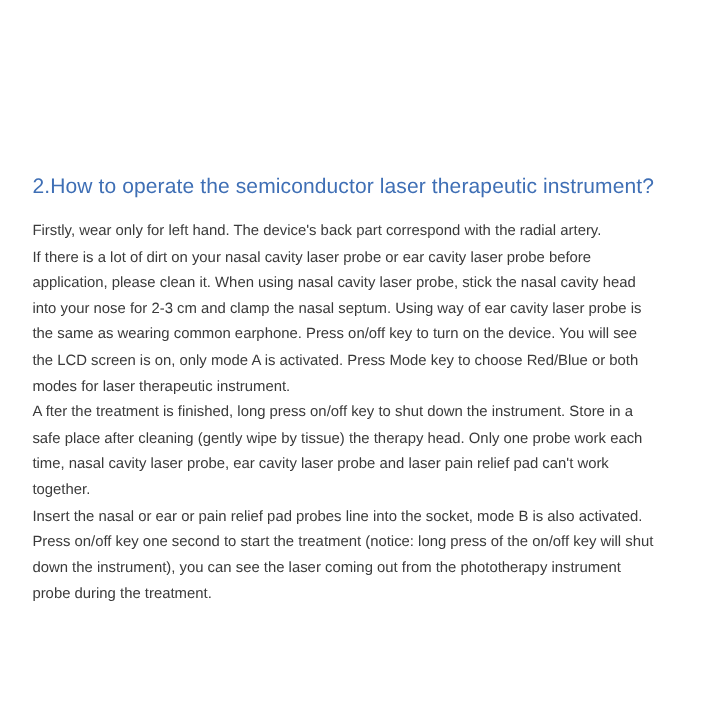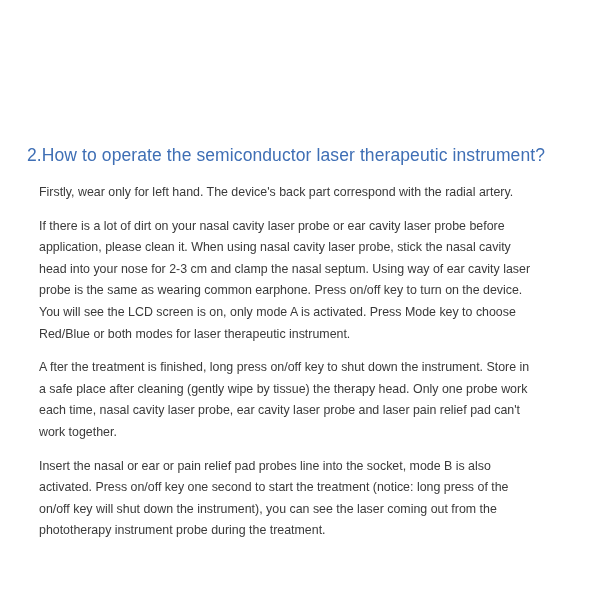--- a/index.html
+++ b/index.html
@@ -37,21 +37,21 @@
   .heading .num {
     color: #3f6fb5;
   }
   .body-text {
     font-size: 12.4px;
     line-height: 21.6px;
     color: #3a3a3a;
     margin: 0;
   }
   .body-text p {
-    margin: 12px;
+    margin: 0;
     padding: 0;
   }
 </style>
 </head>
 <body>
 
 <div class="page">
   <div class="content">
 
     <h2 class="heading"><span class="num">2.</span><span>How to operate the semiconductor laser therapeutic instrument?</span></h2>

